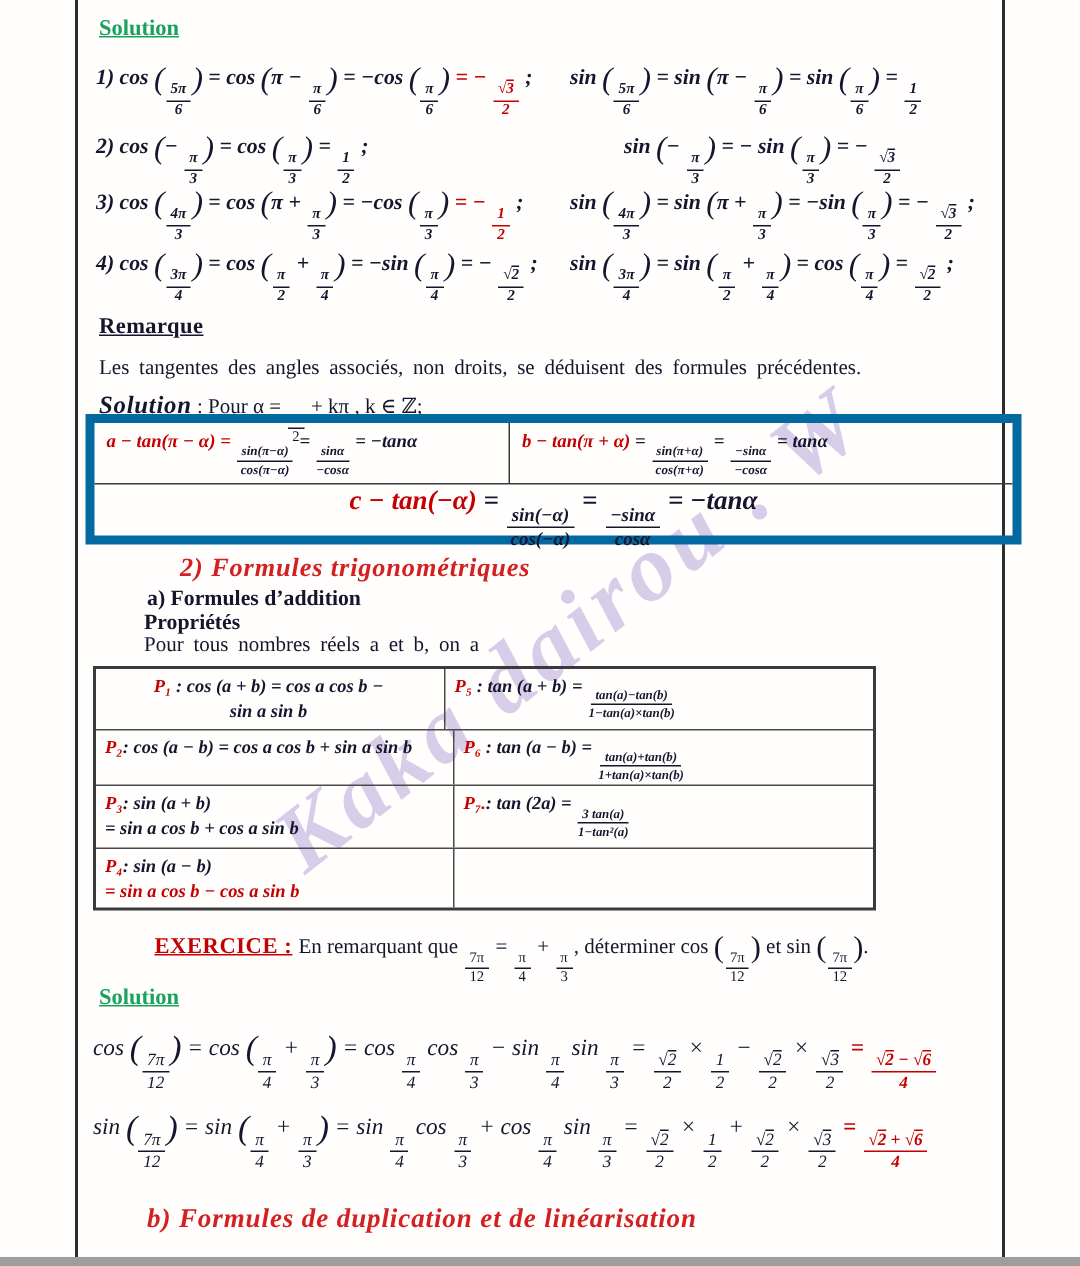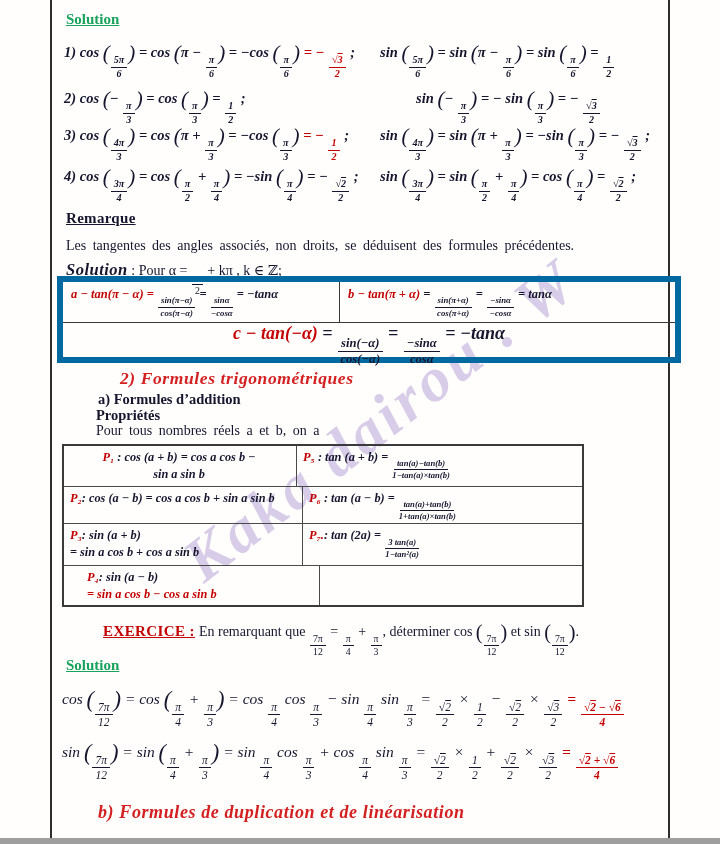--- a/index.html
+++ b/index.html
@@ -42,21 +42,21 @@
   .tan-row2{height:34px;border-top:1.6px solid #3a3a3a;text-align:center;padding-top:0;font-size:18px;}
 
   
   .add-table{position:absolute;left:62px;top:444px;width:518px;border:2px solid #3a3a3a;}
   .add-row{display:flex;border-top:1.6px solid #4a4a4a;}
   .add-row:first-child{border-top:none;}
   .add-cell{padding:3px 2px 2px 6px;font-size:12.3px;line-height:1.35;}
   .add-cell.l{width:230px;border-right:1.6px solid #4a4a4a;}
   .add-cell.r{flex:1;}
   .add-row.h1{min-height:40px;}.add-row.h2{min-height:36px;}
-  .add-row.h3{min-height:41px;justify-content:space-between;}.add-row.h4{min-height:31px;padding-left:17px;}
+  .add-row.h3{min-height:41px;justify-content:space-between;}.add-row.h4{min-height:31px;}
   .add-row:first-child .add-cell.l{text-align:center;padding-left:0;}
 
   .exo-label{color:var(--accent_red);font-weight:bold;font-size:15px;text-decoration:underline;letter-spacing:0.4px;margin-left:37px;}
   .exo-math{font-size:14px;font-weight:normal;font-style:normal;}
   .exline{font-size:15.5px;font-style:italic;font-weight:normal;white-space:nowrap;}
   .exline .red{font-weight:bold;}
   .exline .frac{font-size:0.74em;}
 
   .watermark{position:absolute;left:130px;top:250px;width:500px;height:340px;
              display:flex;align-items:center;justify-content:center;pointer-events:none;

